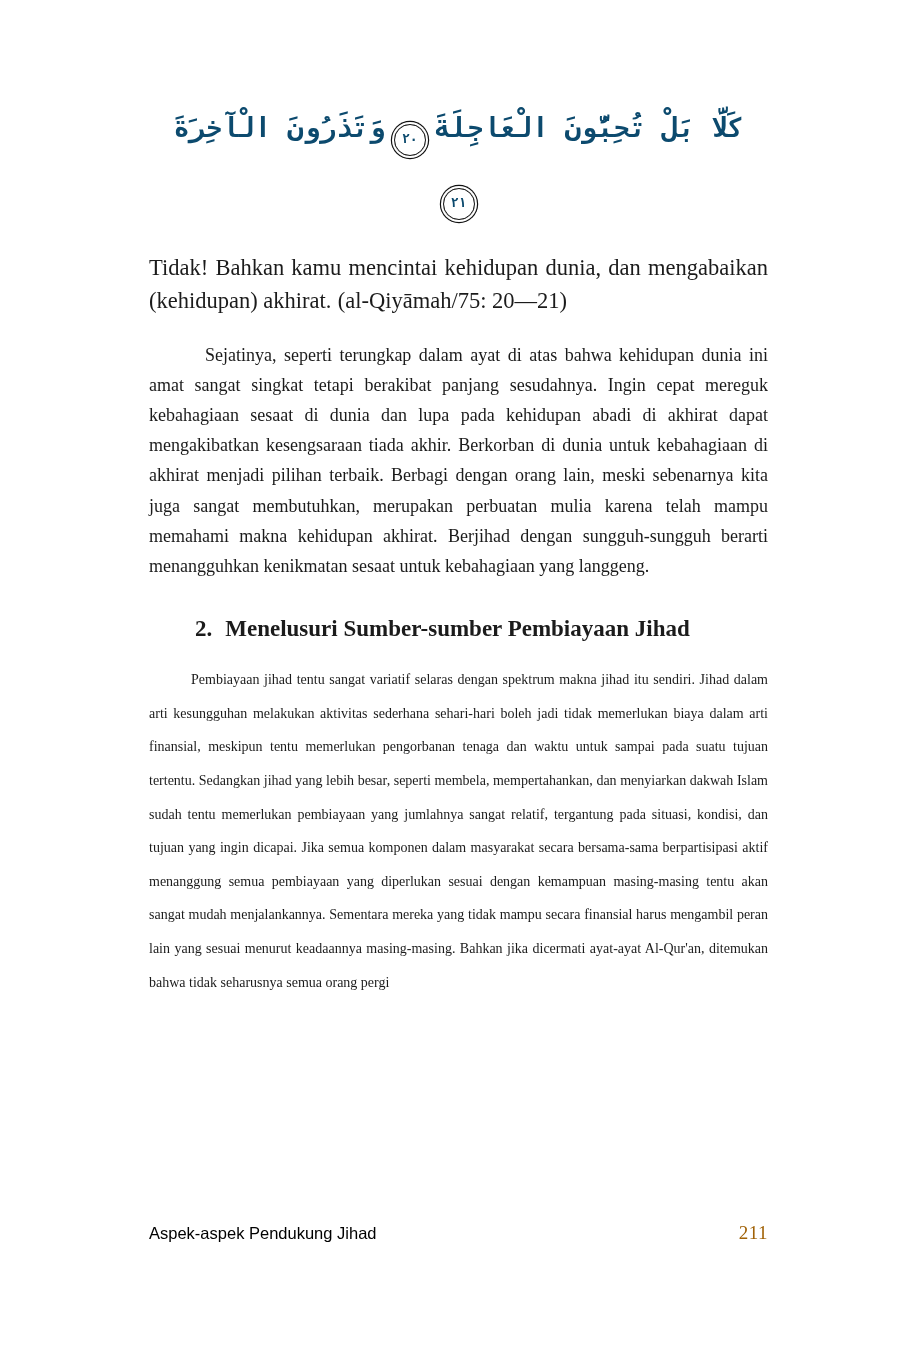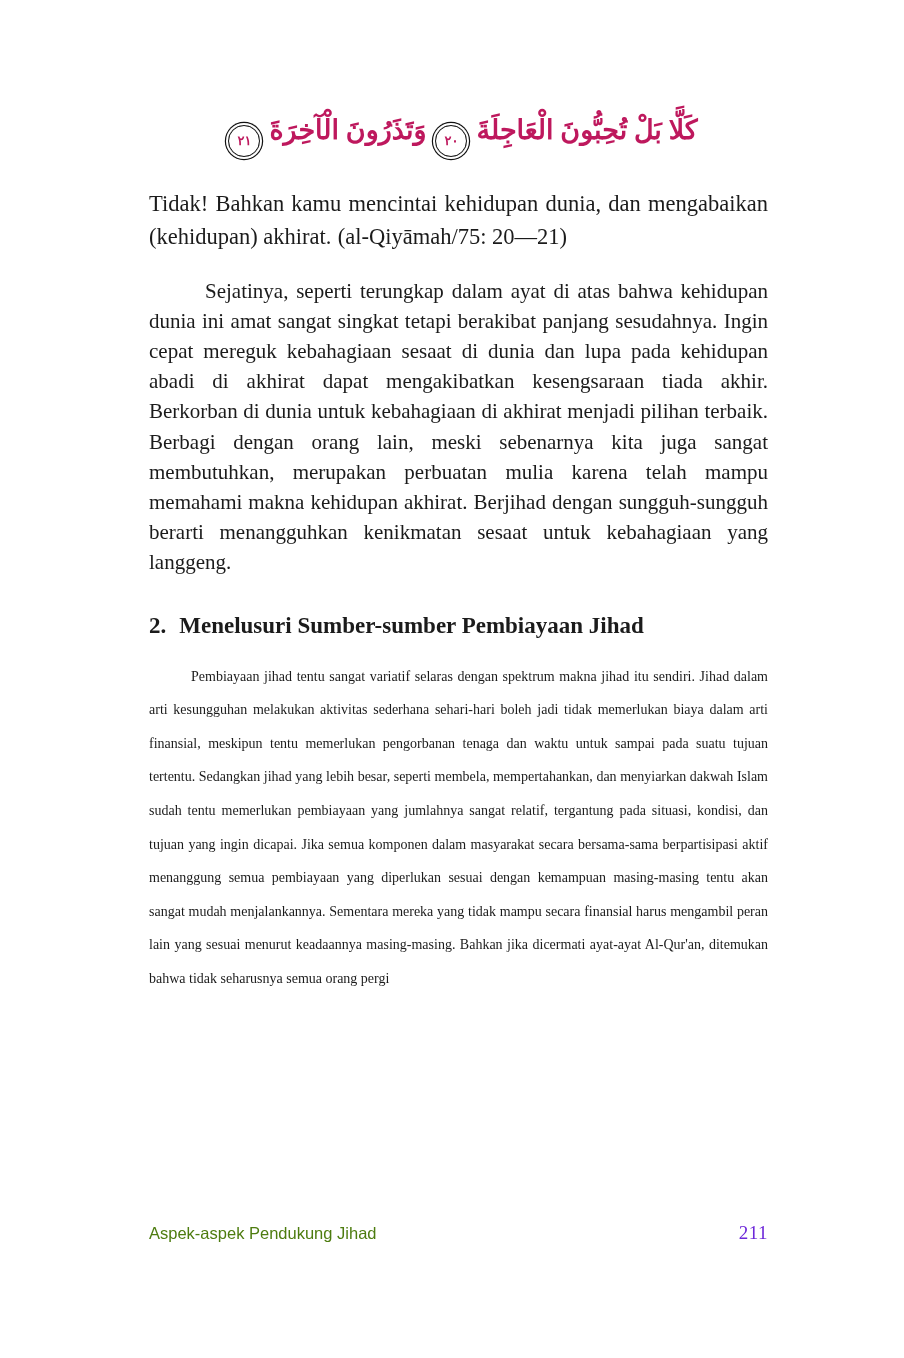--- a/index.html
+++ b/index.html
@@ -22,25 +22,25 @@
     position: absolute;
     left: 149px;
     top: 0;
     width: 619px;
   }
   
   .arabic-line {
     margin-top: 98px;
     text-align: center;
     direction: rtl;
-    font-family: Liberation Serif, serif;
+    font-family: Liberation Mono, monospace;
     font-weight: 700;
     font-size: 27px;
     line-height: 64px;
-    color: #be185d;
+    color: #0c4a6e;
     letter-spacing: 1px;
   }
   .ayah-circle {
     display: inline-flex;
     align-items: center;
     justify-content: center;
     width: 30px;
     height: 30px;
     border-radius: 50%;
     border: 1.5px solid #111111;
@@ -57,30 +57,31 @@
     margin-top: 26px;
     font-size: 22.5px;
     line-height: 32.5px;
     text-align: justify;
   }
   .translation .ital { }
   .translation .ref { font-style: normal; margin-left: 0.28em; }
   
   .para-1 {
     margin-top: 17px;
-    font-size: 21px;
+    font-size: 18px;
     line-height: 30.2px;
     text-align: justify;
     text-indent: 56px;
   }
   .section-heading {
     margin-top: 33px;
     font-size: 23px;
     line-height: 30px;
     text-align: left;
+    margin-left: 46px;
   }
   .section-heading .sec-num { margin-right: 13px; }
   .para-2 {
     margin-top: 11px;
     font-size: 14px;
     line-height: 33.6px;
     text-align: justify;
     text-indent: 42px;
   }
   
@@ -89,26 +90,26 @@
     left: 149px;
     width: 619px;
     top: 1222px;
     display: flex;
     justify-content: space-between;
     align-items: baseline;
   }
   .footer-left {
     font-family: "Liberation Sans", sans-serif;
     font-size: 16.5px;
-    color: #4d7c0f;
+    color: #000000;
   }
   .footer-page-number {
     font-family: "Liberation Serif", serif;
     font-size: 19px;
-    color: #6d28d9;
+    color: #a16207;
     letter-spacing: 0.5px;
   }
 </style>
 </head>
 <body>
 
 <div class="page">
   <div class="content">
 
     <div class="arabic-line" dir="rtl">

